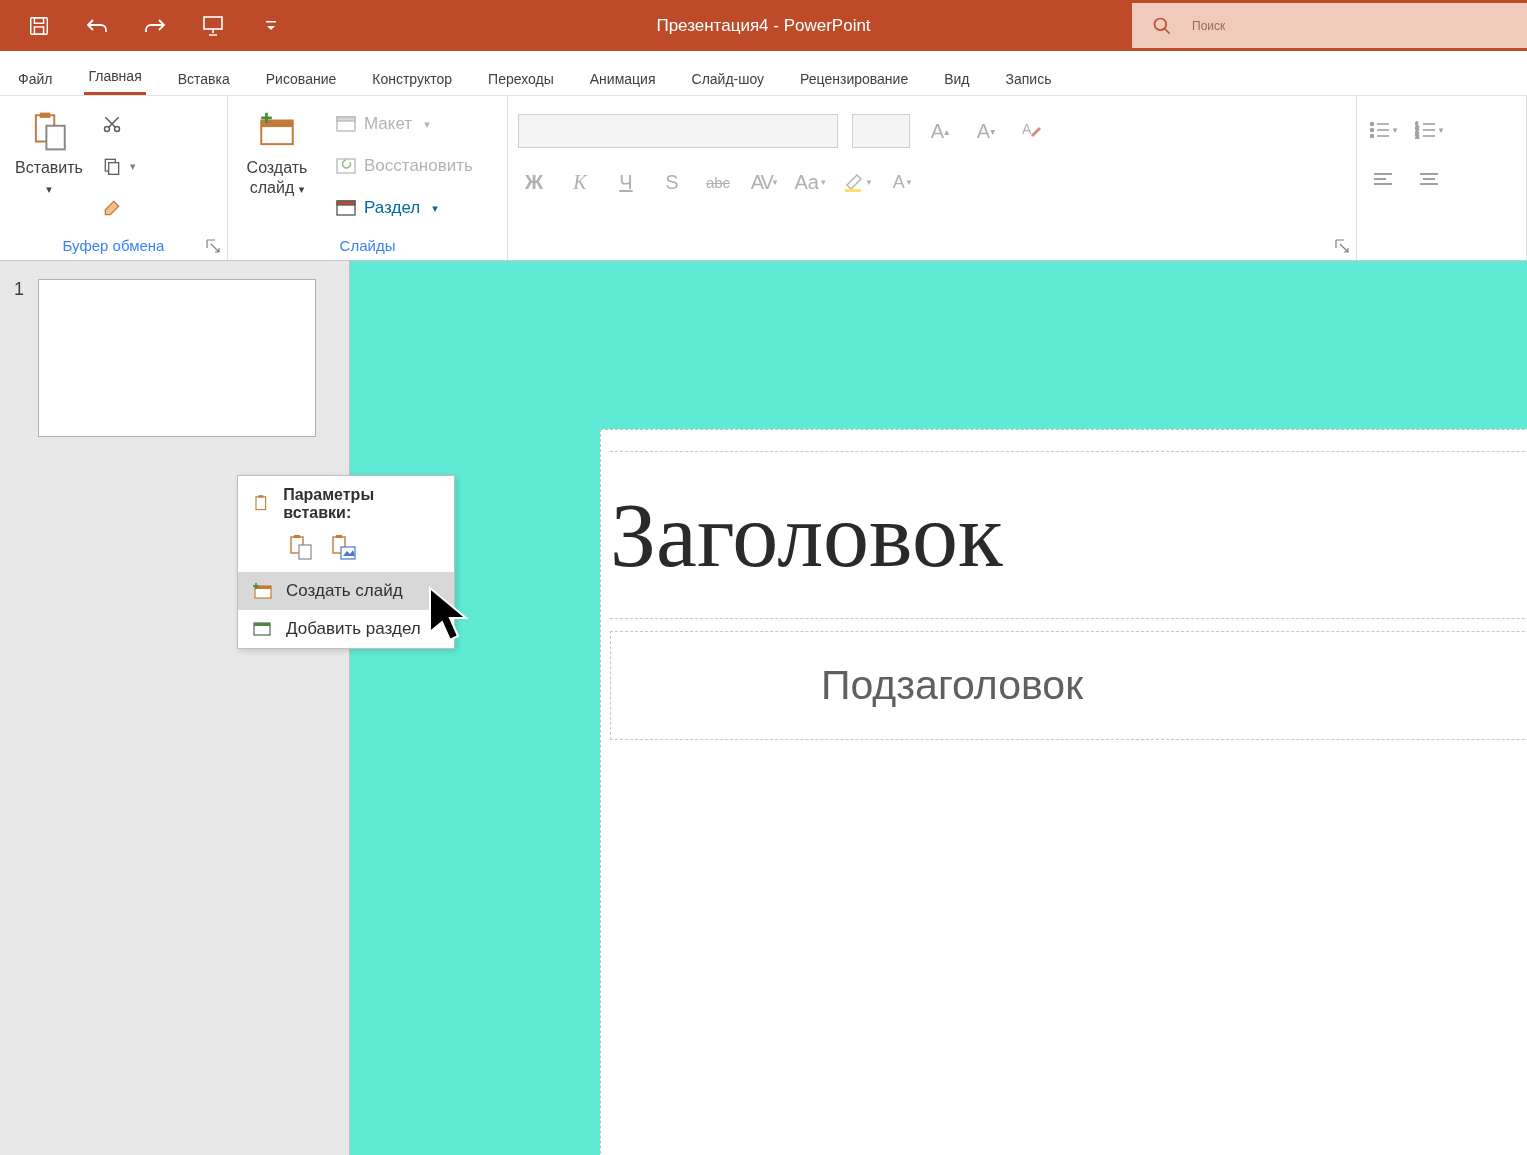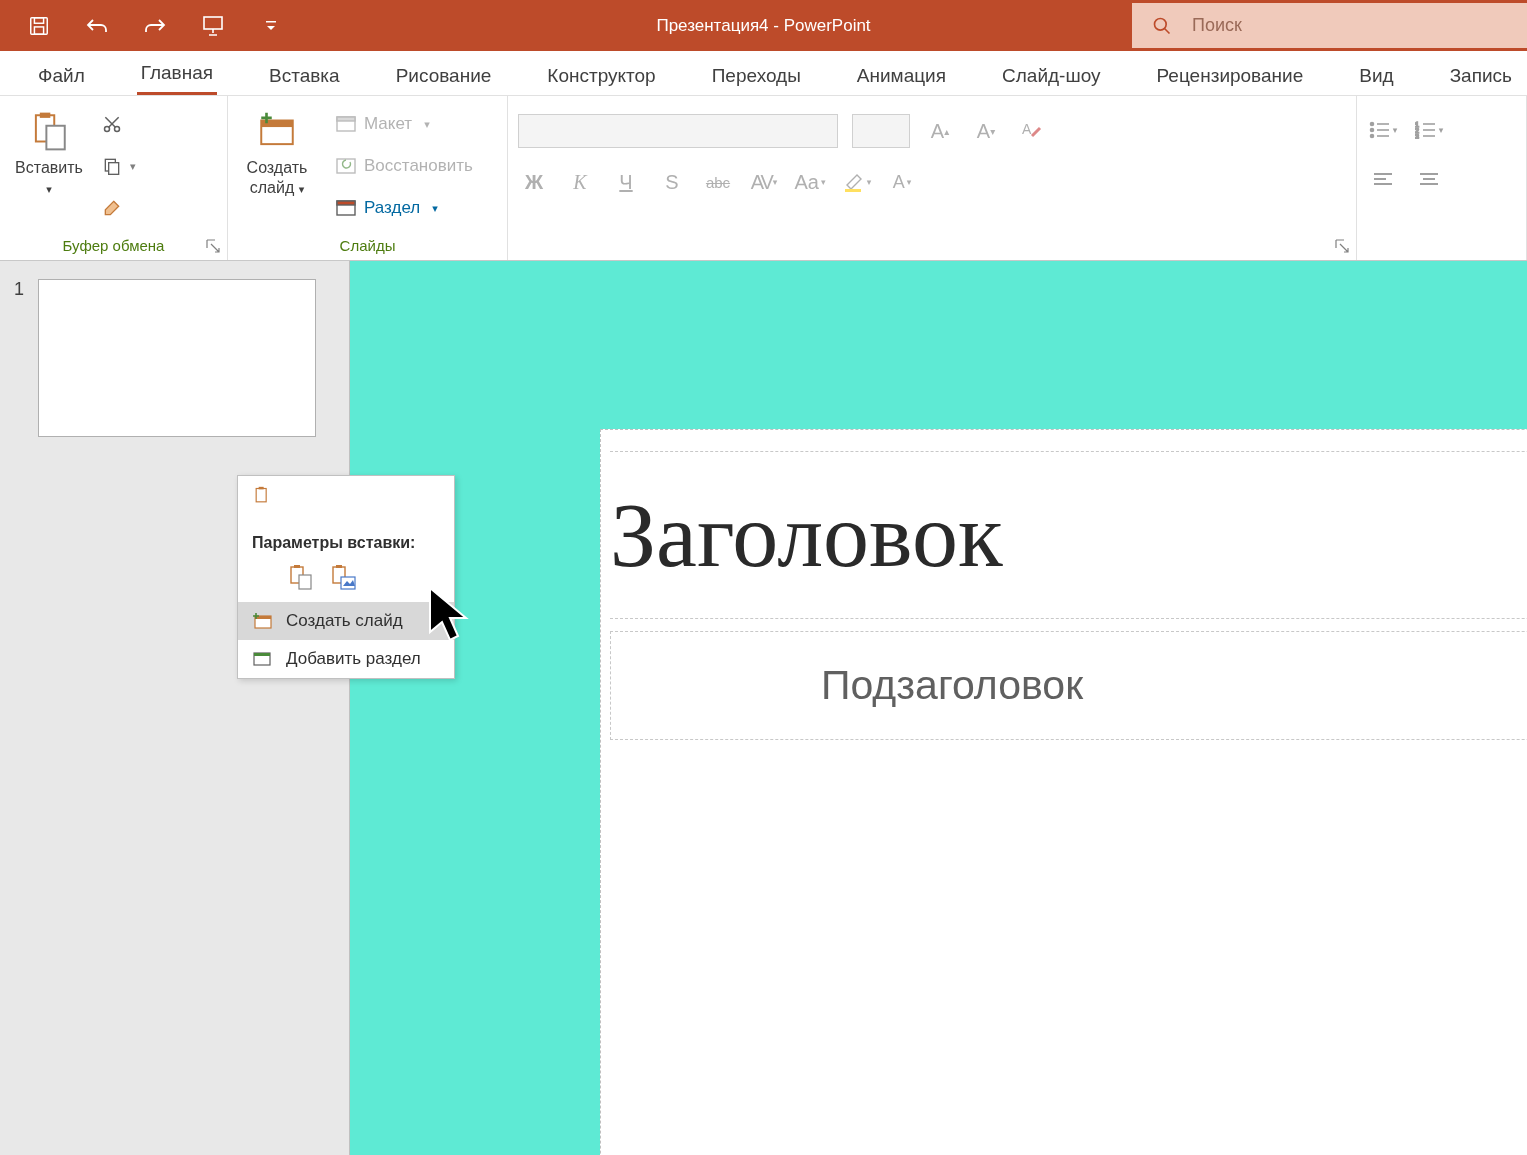--- a/index.html
+++ b/index.html
@@ -4,32 +4,32 @@
 <style>
 * { margin: 0; padding: 0; box-sizing: border-box; font-family: 'Segoe UI', Tahoma, sans-serif; }
 body { background: #e8e8e8; width: 1527px; height: 1155px; overflow: hidden; position: relative; }
 
 
 .titlebar { background: #bd4b2a; height: 51px; display: flex; align-items: center; color: #fff; }
 .qat { display: flex; align-items: center; gap: 28px; padding-left: 24px; }
 .qat-btn { width: 30px; height: 30px; display: flex; align-items: center; justify-content: center; cursor: pointer; }
 .title-center { position: absolute; left: 50%; transform: translateX(-50%); font-size: 17px; color: #fff; }
 .searchbox { margin-left: auto; background: #f0cabb; height: 45px; min-width: 395px; display: flex; align-items: center; padding: 0 20px; gap: 20px; }
-.searchbox input { background: transparent; border: none; outline: none; font-size: 18px; color: #7a5548; width: 300px; }
+.searchbox input { background: transparent; border: none; outline: none; font-size: 12px; color: #7a5548; width: 300px; }
 .searchbox input::placeholder { color: #9a6a58; }
 
 
 .tabs { background: #fff; height: 45px; display: flex; align-items: flex-end; padding-left: 14px; gap: 28px; border-bottom: 1px solid #e1e1e1; }
-.tab { font-size: 19px; color: #404040; padding: 10px 4px 8px; cursor: pointer; margin-left: 20px; }
+.tab { font-size: 14px; color: #404040; padding: 10px 4px 8px; cursor: pointer; }
 .tab.active { color: #404040; border-bottom: 3px solid #bd4b2a; font-weight: 400; }
 
 
 .ribbon { background: #fff; height: 165px; display: flex; border-bottom: 1px solid #c8c8c8; }
 .group { border-right: 1px solid #e1e1e1; padding: 6px 10px 2px; display: flex; flex-direction: column; position: relative; }
-.group-label { text-align: center; font-size: 15px; color: #4d7c0f; padding: 3px 0 4px; margin-top: auto; }
+.group-label { text-align: center; font-size: 15px; color: #3b82f6; padding: 3px 0 4px; margin-top: auto; }
 .group-content { flex: 1; display: flex; align-items: flex-start; gap: 8px; }
 
 .bigbtn { display: flex; flex-direction: column; align-items: center; justify-content: flex-start; width: 78px; padding-top: 8px; cursor: pointer; }
 .bigbtn-icon { width: 42px; height: 42px; margin-bottom: 6px; }
 .bigbtn-label { font-size: 16px; color: #404040; text-align: center; line-height: 1.25; }
 
 .smallcol { display: flex; flex-direction: column; gap: 10px; padding-top: 6px; }
 .smallbtn { display: flex; align-items: center; gap: 8px; padding: 4px 6px; cursor: pointer; font-size: 17px; color: #808080; min-height: 32px; }
 .smallbtn.enabled { color: #0369a1; }
 .smallbtn svg { flex-shrink: 0; }
@@ -54,21 +54,21 @@
 .thumb-row { display: flex; gap: 14px; }
 .thumb-num { font-size: 18px; color: #404040; }
 .thumb { width: 278px; height: 158px; background: #fff; border: 1px solid #b0b0b0; }
 .canvas { flex: 1; background: #5eead4; position: relative; overflow: hidden; }
 .slide { position: absolute; left: 250px; top: 168px; width: 1200px; height: 900px; background: #fff; border: 1px dashed #c0c0c0; }
 .slide-title { position: absolute; left: 260px; top: 190px; font-size: 92px; color: #2a2a2a; border-bottom: 1px dashed #c8c8c8; border-top: 1px dashed #c8c8c8; padding: 30px 0; width: 1100px; font-family: 'Segoe UI Light', 'Segoe UI'; }
 .slide-sub { position: absolute; left: 260px; top: 370px; font-size: 41px; color: #606060; border: 1px dashed #c8c8c8; padding: 30px 0 30px 210px; width: 1100px; }
 
 
 .contextmenu { position: absolute; left: 237px; top: 475px; width: 218px; background: #fff; border: 1px solid #c0c0c0; box-shadow: 2px 2px 6px rgba(0,0,0,.15); }
-.cm-header { display: flex; gap: 28px; padding: 10px 14px 6px; font-size: 16px; font-weight: 600; color: #303030; flex-direction: column; }
+.cm-header { display: flex; align-items: center; gap: 12px; padding: 10px 14px 6px; font-size: 16px; font-weight: 600; color: #303030; }
 .cm-opts { display: flex; gap: 14px; padding: 6px 14px 10px 50px; }
 .cm-opt { width: 28px; height: 28px; cursor: pointer; }
 .cm-item { display: flex; align-items: center; gap: 14px; padding: 9px 14px; font-size: 17px; color: #303030; cursor: pointer; }
 .cm-item.hover { background: #d8d8d8; }
 
 .cursor { position: absolute; left: 428px; top: 586px; pointer-events: none; }
 .disabled { opacity: .6; }
 </style>
 </head>
 <body>

